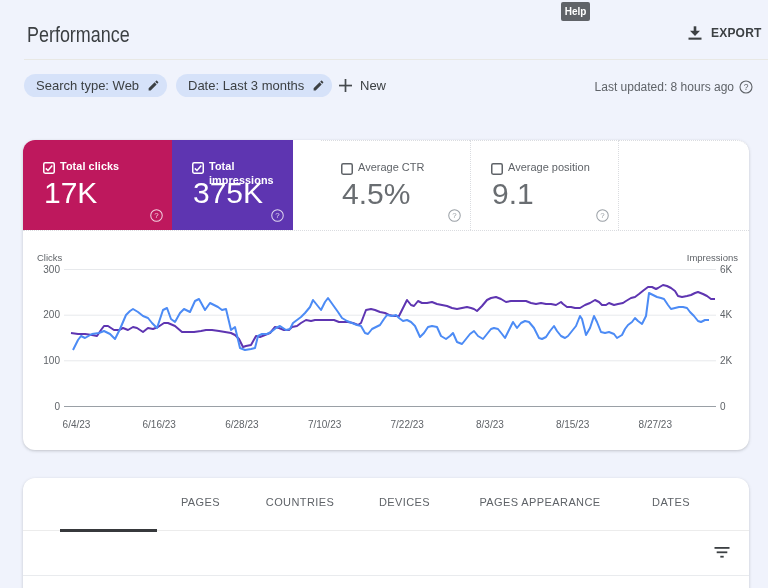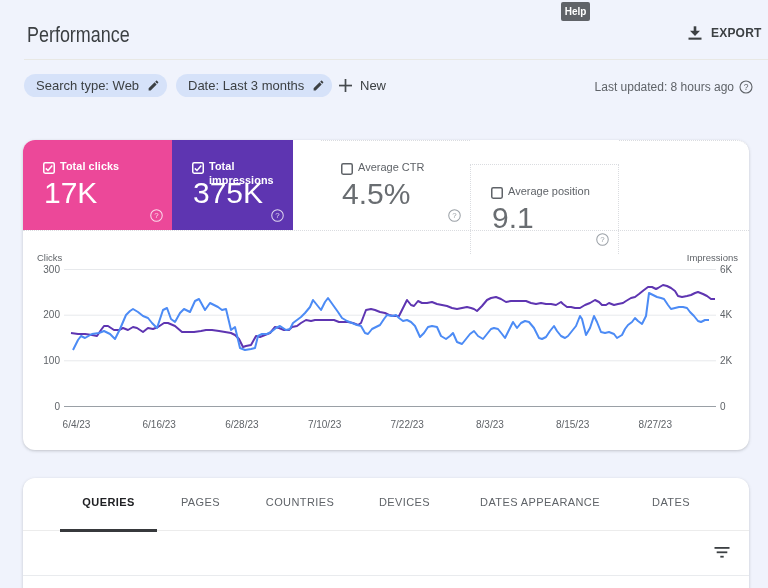--- a/index.html
+++ b/index.html
@@ -24,24 +24,24 @@
   #botcard{left:23px;top:478px;width:726px;height:130px;}
 
   .mbox{position:absolute;top:0;height:90px;box-sizing:border-box;}
   .mbox .cb{position:absolute;left:20px;top:20px;width:12px;height:12px;}
   .mbox .lbl{position:absolute;left:37px;top:19px;font-size:10.8px;font-weight:700;color:#fff;line-height:14px;letter-spacing:.1px;}
   .mbox .val{position:absolute;left:21px;top:38px;font-size:30px;line-height:30px;color:#fff;}
   .mbox .q{position:absolute;right:9px;bottom:9px;width:13px;height:13px;}
   
   .mw .lbl{color:#5f6368;font-weight:400;font-size:11px;letter-spacing:0;}
   .mw .val{color:#696d71;}
-  #mb1{left:0;width:149px;background:#ec4899;border-radius:12px 0 0 0;}
+  #mb1{left:0;width:149px;background:#be185d;border-radius:12px 0 0 0;}
   #mb2{left:149px;width:121px;background:#5e35b1;}
   #mb3{left:298px;width:149px;border-top:1px dotted #dadce0;padding-left:48px;}
-  #mb4{left:447px;width:149px;border-left:1px dotted #dadce0;border-right:1px dotted #dadce0;border-top:1px dotted #dadce0;margin-top:24px;}
+  #mb4{left:447px;width:149px;border-left:1px dotted #dadce0;border-right:1px dotted #dadce0;border-top:1px dotted #dadce0;}
   #mfill{left:596px;width:130px;border-top:1px dotted #dadce0;border-radius:0 12px 0 0;}
   .mrow-border{position:absolute;left:0;top:90px;width:726px;height:0;border-top:1px dotted #dadce0;}
 
   .tab{position:absolute;top:0;height:47px;display:flex;align-items:center;justify-content:center;font-size:11px;letter-spacing:.4px;color:#5f6368;}
   .tab.active{color:#202124;font-weight:700;}
   .tabline{position:absolute;left:0;top:52px;width:726px;height:1px;background:#ececec;}
   .tabind{position:absolute;left:37px;top:51px;width:97px;height:3px;background:#37393c;}
   .rowline{position:absolute;left:0;top:97px;width:726px;height:1px;background:#e9ebee;}
   .ficon{position:absolute;right:19px;top:67px;}
 </style>
@@ -153,25 +153,24 @@
       <text x="384.2" y="198" text-anchor="middle" font-size="10" fill="#5f6368">7/22/23</text>
       <text x="466.9" y="198" text-anchor="middle" font-size="10" fill="#5f6368">8/3/23</text>
       <text x="549.6" y="198" text-anchor="middle" font-size="10" fill="#5f6368">8/15/23</text>
       <text x="632.3" y="198" text-anchor="middle" font-size="10" fill="#5f6368">8/27/23</text>
       <polyline id="pl-purple" fill="none" stroke="#5e35b1" stroke-width="2" stroke-linejoin="round" points="48,103 55,104 62,104 69,105 74,106 78,100 81,96 85,96 91,100 96,100 100,98 105,100 110,97 114,98 120,102 125,98 130,99 135,97 141,93 145,93 152,96 159,102 165,102 171,102 178,101 183,100 189,100 196,101 202,102 208,103 212,105 216,109 220,117 223,116 228,115 233,106 237,107 242,105 247,103 252,97 256,98 261,100 266,100 269,97 274,96 278,93 283,90 288,91 292,90 297,90 302,90 307,90 311,90 316,92 321,92 325,92 330,93 335,95 338,93 343,80 348,79 352,80 357,82 362,83 366,85 371,86 376,86 380,78 384,70 388,75 391,76 395,71 399,73 404,73 409,72 414,74 419,75 424,76 429,78 434,79 439,78 444,77 448,78 451,79 454,81 459,76 464,70 468,68 473,67 478,69 483,72 488,71 493,71 498,71 503,71 508,73 513,74 518,73 523,74 528,74 533,75 538,72 540,74 544,77 548,77 552,78 557,78 562,75 567,73 572,70 576,72 579,75 583,75 586,73 591,75 595,74 600,73 603,71 608,68 612,67 616,64 621,60 625,57 629,57 633,59 635,58 640,55 644,56 648,58 652,61 655,66 659,67 664,66 668,65 672,63 675,62 680,64 684,66 688,69 692,69"></polyline>
       <polyline id="pl-blue" fill="none" stroke="#4c8bf5" stroke-width="2" stroke-linejoin="round" points="50,120 55,110 58,106 62,108 69,104 76,103 81,101 87,104 92,109 97,99 103,85 107,81 110,79 115,82 120,86 125,88 129,93 134,98 140,80 144,78 148,89 152,92 157,83 161,79 167,82 172,71 176,69 182,80 187,73 191,75 195,77 199,80 203,79 208,100 212,97 217,118 222,120 228,119 232,118 235,106 239,104 244,104 248,102 253,98 257,96 263,100 267,99 270,93 274,90 278,87 282,83 287,77 290,70 294,75 298,80 302,72 305,68 310,75 315,82 319,88 324,91 329,93 334,95 338,96 342,103 345,104 349,99 353,97 357,95 361,89 364,85 369,86 373,85 376,88 380,91 384,90 388,92 392,96 397,107 401,103 405,97 409,96 414,97 418,106 423,109 427,106 430,103 434,112 439,114 443,109 447,104 451,101 455,106 460,109 464,104 468,99 471,98 475,99 479,104 482,108 486,100 490,92 494,98 498,93 502,91 506,92 511,98 516,108 519,109 523,107 527,101 531,96 534,101 538,106 542,108 545,106 549,101 553,96 557,86 559,89 563,105 567,98 571,86 574,92 578,102 582,103 586,102 591,104 594,108 599,105 602,99 605,95 609,92 612,88 615,91 619,94 623,86 626,63 630,65 634,67 638,68 641,69 645,75 648,79 652,78 656,77 660,77 664,78 667,82 671,86 675,91 678,92 682,90 686,90"></polyline>
     </svg>
   </div>
 
   <div class="abs card" id="botcard">
-    <div class="tab active" style="left:37px;width:97px;">QUERIES</div>
     <div class="tab" style="left:129px;width:97px;">PAGES</div>
     <div class="tab" style="left:222px;width:110px;">COUNTRIES</div>
     <div class="tab" style="left:333px;width:97px;">DEVICES</div>
-    <div class="tab" style="left:432px;width:170px;">DATES APPEARANCE</div>
+    <div class="tab" style="left:432px;width:170px;">PAGES APPEARANCE</div>
     <div class="tab" style="left:603px;width:90px;">DATES</div>
     <div class="tabline"></div>
     <div class="tabind"></div>
     <div class="rowline"></div>
     <div class="ficon"><svg width="16" height="12" viewBox="0 0 16 12">
         <rect x="0.5" y="0" width="15" height="1.8" fill="#3c4043"></rect>
         <rect x="2.7" y="4.4" width="10.6" height="1.8" fill="#3c4043"></rect>
         <rect x="6.3" y="8.8" width="3.4" height="1.8" fill="#3c4043"></rect>
       </svg></div>
   </div>

